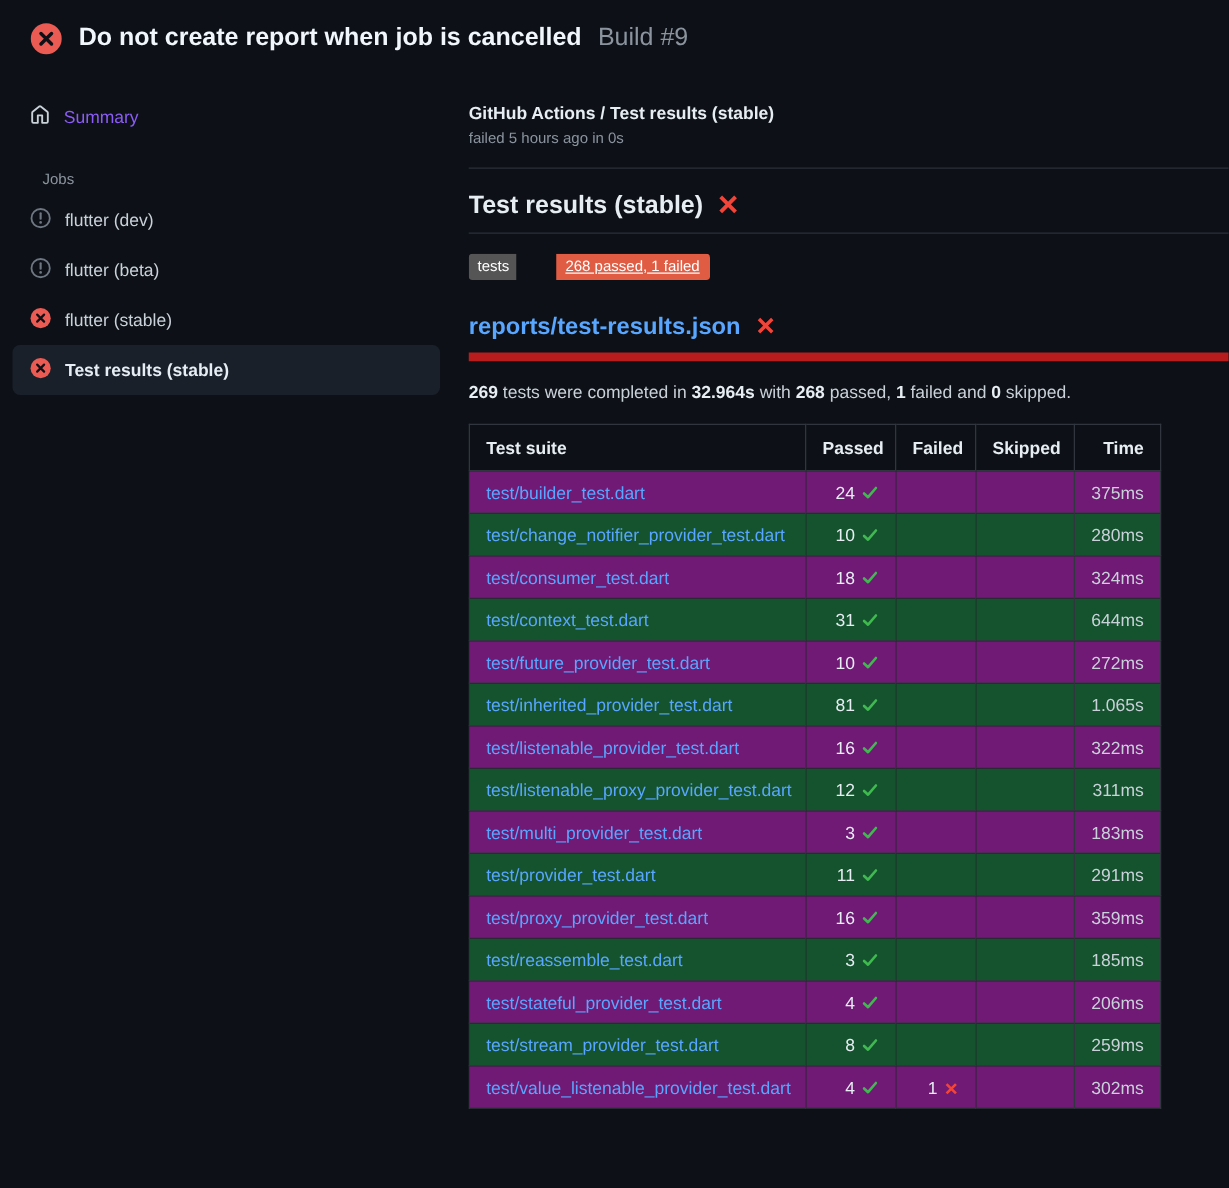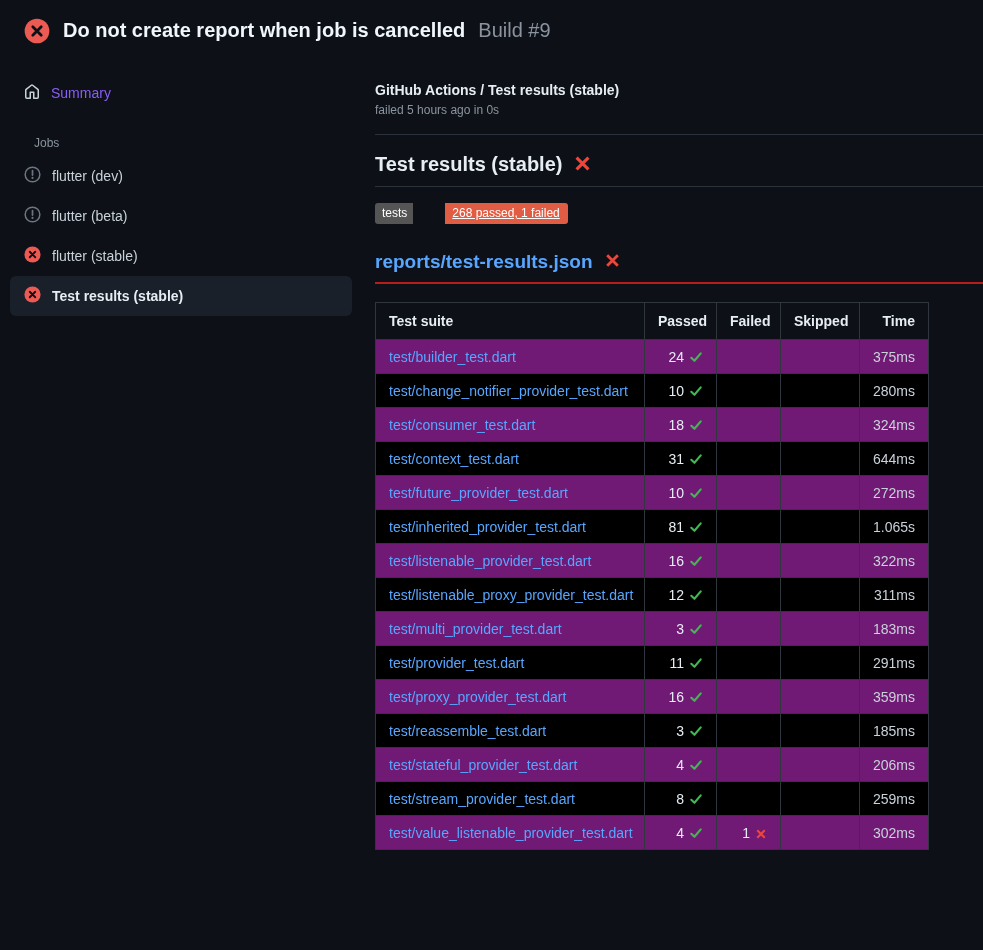--- a/index.html
+++ b/index.html
@@ -55,40 +55,40 @@
   .badge {
     display:inline-flex; margin-top:16px; font-size:12px; font-weight:400;
     border-radius:3px; overflow:hidden; color:#ffffff; line-height:14px;gap:32px;
   }
   .badge .b-label { background:#555555; padding:3px 6px 4px 7px; }
   .badge .b-value { background:#e05d44; padding:3px 8px 4px 7px;text-decoration:underline; }
 
   .h2-row {
     display:flex; align-items:center; gap:11px;
     margin-top:27px; padding-bottom:9px;
-    border-bottom:2px solid #b91c1c;
+    border-bottom:7px solid #b91c1c;
   }
   .h2-row .txt { font-size:19px; font-weight:700; color:#58a6ff; cursor:pointer; }
 
   .summary-line { margin-top:16px; font-size:14px; color:#c9d1d9; }
   .summary-line .b { font-weight:700; color:#e6edf3; }
 
   table.results {
     margin-top:18px; border-collapse:collapse; table-layout:fixed;
     width:553px; font-size:14px;
   }
   table.results th, table.results td {
     border:1px solid #30363d; padding:8px 13px;
     white-space:nowrap; overflow:hidden;
   }
   table.results th { color:#e6edf3; font-weight:700; text-align:right; height:37px; }
   table.results th.first, table.results td.first { text-align:left; }
   table.results td { height:34px; text-align:right; }
   table.results tbody tr { background:#701a75; }
-  table.results tbody tr:nth-child(2n) { background:#000000; }
+  table.results tbody tr:nth-child(2n) { background:#14532d; }
   td.first a { color:#58a6ff; text-decoration:none; cursor:pointer; }
   td .count { color:#e6edf3; }
   td .time { color:#c9d1d9; }
   td .icon-gap { display:inline-block; width:5px; }
   td svg { vertical-align:-2px; }
   col.c-suite{width:269px;} col.c-passed{width:72px;} col.c-failed{width:64px;}
   col.c-skipped{width:79px;} col.c-time{width:69px;}
 </style>
 </head>
 <body>
@@ -170,20 +170,21 @@
 
     <div class="h2-row">
       <span class="txt">reports/test-results.json</span>
       <span>
         <svg width="17" height="17" viewBox="0 0 16 16">
             <path d="M3 3l10 10M13 3L3 13" stroke="#f1453a" stroke-width="2.6" fill="none"></path>
           </svg>
       </span>
     </div>
 
+    <div class="summary-line" id="summary-line"><span class="b">269</span><span> tests were completed in </span><span class="b">32.964s</span><span> with </span><span class="b">268</span><span> passed, </span><span class="b">1</span><span> failed and </span><span class="b">0</span><span> skipped.</span></div>
 
     <table class="results">
       <colgroup>
         <col class="c-suite">
           <col class="c-passed">
           <col class="c-failed">
           <col class="c-skipped">
           <col class="c-time">
       </colgroup>
       <thead>

